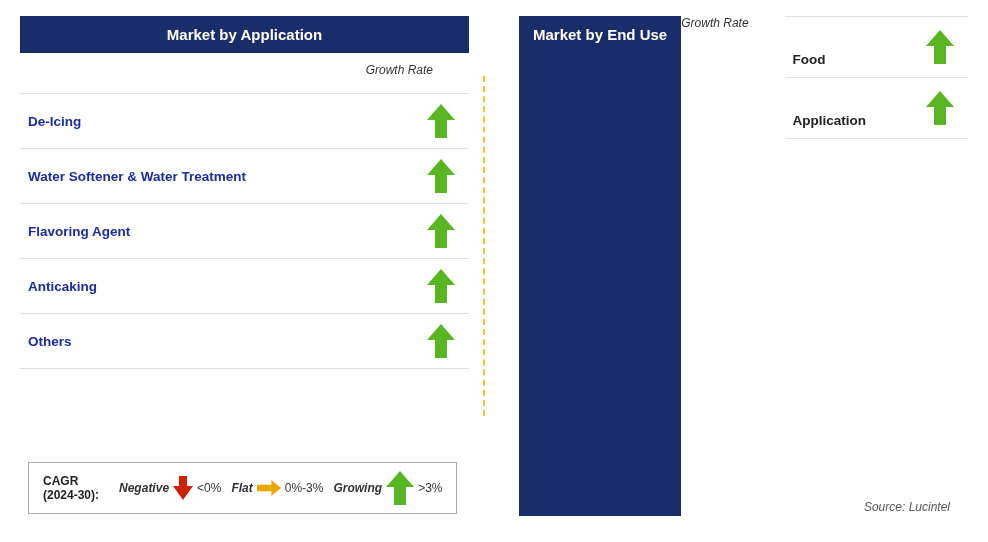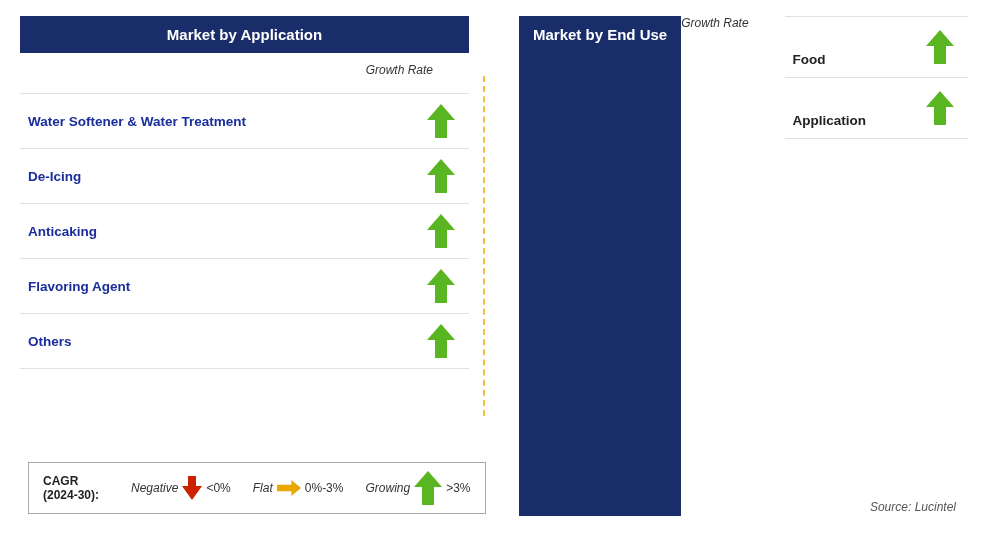--- a/index.html
+++ b/index.html
@@ -103,48 +103,48 @@
     }
     
     .legend-area {
       position: absolute;
       bottom: 28px;
       left: 28px;
       border: 1.5px solid #aaa;
       padding: 8px 14px;
       display: flex;
       align-items: center;
-      gap: 22px;
+      gap: 10px;
       font-size: 12px;
     }
     .legend-cagr {
       font-weight: bold;
       font-size: 12px;
       color: #222;
       margin-right: 6px;
     }
     .legend-item {
       display: flex;
       align-items: center;
       gap: 4px;
       font-size: 12px;
     }
     .legend-label-italic {
       font-style: italic;
-      font-weight: normal;
+      font-weight: bold;
       color: #333;
     }
     .legend-value {
       color: #333;
       font-size: 12px;
     }
     .source-label {
       position: absolute;
       bottom: 28px;
-      right: 32px;
+      right: 38px;
       font-size: 12px;
       color: #555;
       font-style: italic;
     }
     
     .red-arrow-down {
       width: 20px;
       height: 24px;
     }
     
@@ -162,45 +162,45 @@
 <div class="main-container">
 
   <div class="left-panel">
     <div class="header-box">Market by Application</div>
     <div class="growth-rate-row">
       <span class="growth-rate-label">Growth Rate</span>
     </div>
     <div class="items-section">
 
     <div class="item-row">
+      <span class="item-label">De-Icing</span>
+      <div class="arrow-container">
+        <svg class="green-arrow-up" viewBox="0 0 28 34">
+      <polygon points="14,0 28,16 20,16 20,34 8,34 8,16 0,16" fill="#5ab522"></polygon>
+    </svg>
+      </div>
+    </div>
+        <div class="item-row">
       <span class="item-label">Water Softener &amp; Water Treatment</span>
       <div class="arrow-container">
         <svg class="green-arrow-up" viewBox="0 0 28 34">
       <polygon points="14,0 28,16 20,16 20,34 8,34 8,16 0,16" fill="#5ab522"></polygon>
     </svg>
       </div>
     </div>
         <div class="item-row">
-      <span class="item-label">De-Icing</span>
+      <span class="item-label">Flavoring Agent</span>
       <div class="arrow-container">
         <svg class="green-arrow-up" viewBox="0 0 28 34">
       <polygon points="14,0 28,16 20,16 20,34 8,34 8,16 0,16" fill="#5ab522"></polygon>
     </svg>
       </div>
     </div>
         <div class="item-row">
       <span class="item-label">Anticaking</span>
-      <div class="arrow-container">
-        <svg class="green-arrow-up" viewBox="0 0 28 34">
-      <polygon points="14,0 28,16 20,16 20,34 8,34 8,16 0,16" fill="#5ab522"></polygon>
-    </svg>
-      </div>
-    </div>
-        <div class="item-row">
-      <span class="item-label">Flavoring Agent</span>
       <div class="arrow-container">
         <svg class="green-arrow-up" viewBox="0 0 28 34">
       <polygon points="14,0 28,16 20,16 20,34 8,34 8,16 0,16" fill="#5ab522"></polygon>
     </svg>
       </div>
     </div>
         <div class="item-row">
       <span class="item-label">Others</span>
       <div class="arrow-container">
         <svg class="green-arrow-up" viewBox="0 0 28 34">

